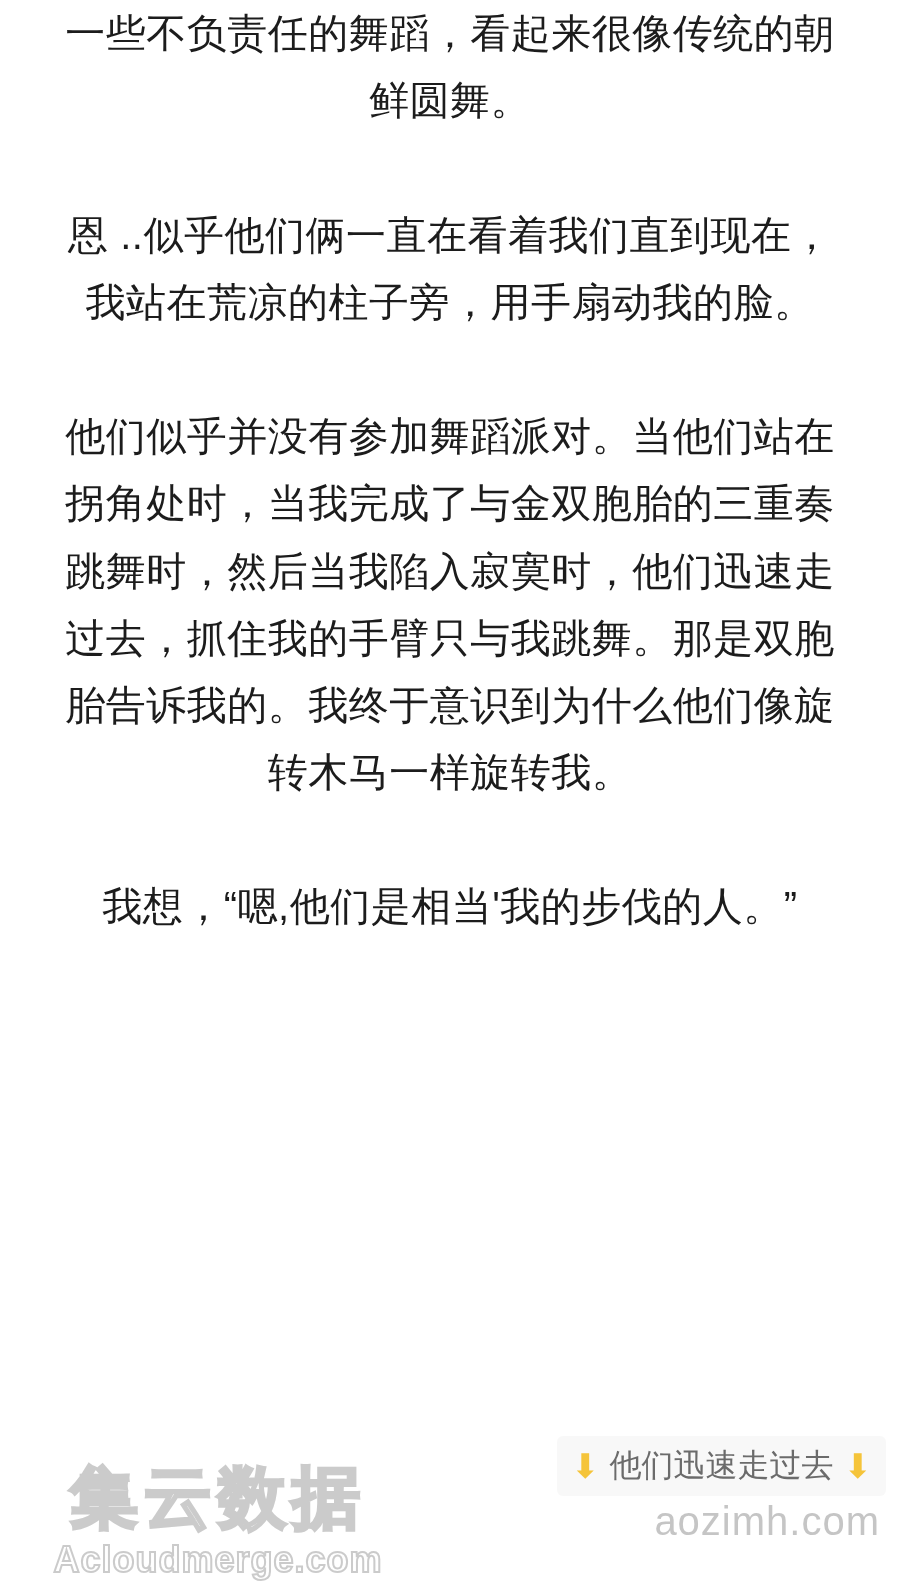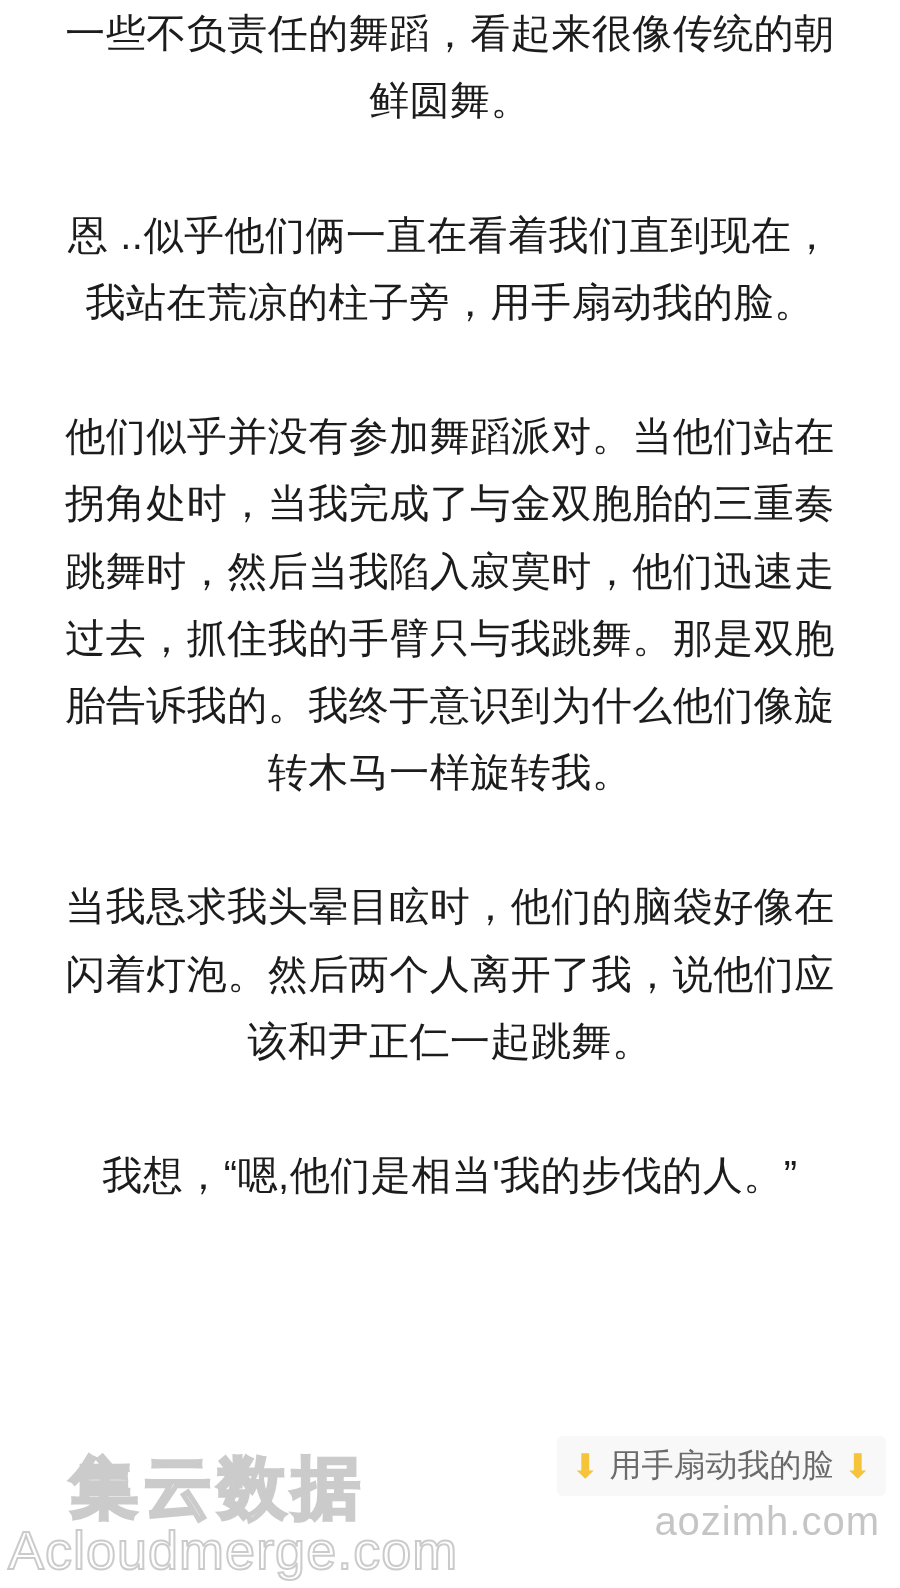--- a/index.html
+++ b/index.html
@@ -52,27 +52,27 @@
   .wm-line1 {
     font-size: 68px;
     font-weight: 700;
     color: transparent;
     -webkit-text-stroke: 3px rgba(160,160,160,0.55);
     letter-spacing: 6px;
     line-height: 1.0;
     white-space: nowrap;
   }
   .wm-line2 {
-    font-size: 54px;
-    font-weight: 400;
+    font-size: 36px;
+    font-weight: 700;
     color: transparent;
     -webkit-text-stroke: 2px rgba(160,160,160,0.55);
     letter-spacing: 1px;
     line-height: 1.1;
-    margin-top: 0;
+    margin-top: 9px;
     white-space: nowrap;
   }
   
   .promo-banner {
     position: absolute;
     right: 14px;
     bottom: 92px;
     display: flex;
     align-items: center;
     gap: 10px;
@@ -104,30 +104,29 @@
 </style>
 </head>
 <body>
 
 <div class="page">
 
   <div class="reader-text">
     <p class="para">一些不负责任的舞蹈，看起来很像传统的朝鲜圆舞。</p>
     <p class="para">恩 ..似乎他们俩一直在看着我们直到现在，我站在荒凉的柱子旁，用手扇动我的脸。</p>
     <p class="para">他们似乎并没有参加舞蹈派对。当他们站在拐角处时，当我完成了与金双胞胎的三重奏跳舞时，然后当我陷入寂寞时，他们迅速走过去，抓住我的手臂只与我跳舞。那是双胞胎告诉我的。我终于意识到为什么他们像旋转木马一样旋转我。</p>
-    <p class="para">当我恳求我头晕目眩时，他们的脑袋好像在闪着灯泡。然后两个人离开了我，说他们应该和尹正仁一起跳舞。</p>
     <p class="para">我想，“嗯,他们是相当'我的步伐的人。”</p>
   </div>
 
   <div class="watermark-brand">
     <div class="wm-line1">集云数据</div>
     <div class="wm-line2">Acloudmerge.com</div>
   </div>
 
   <div class="promo-banner">
     <span class="promo-arrow">⬇</span>
-    <span class="promo-text">用手扇动我的脸</span>
+    <span class="promo-text">他们迅速走过去</span>
     <span class="promo-arrow">⬇</span>
   </div>
 
   <div class="promo-url">aozimh.com</div>
 
 </div>
 
 </body></html>

